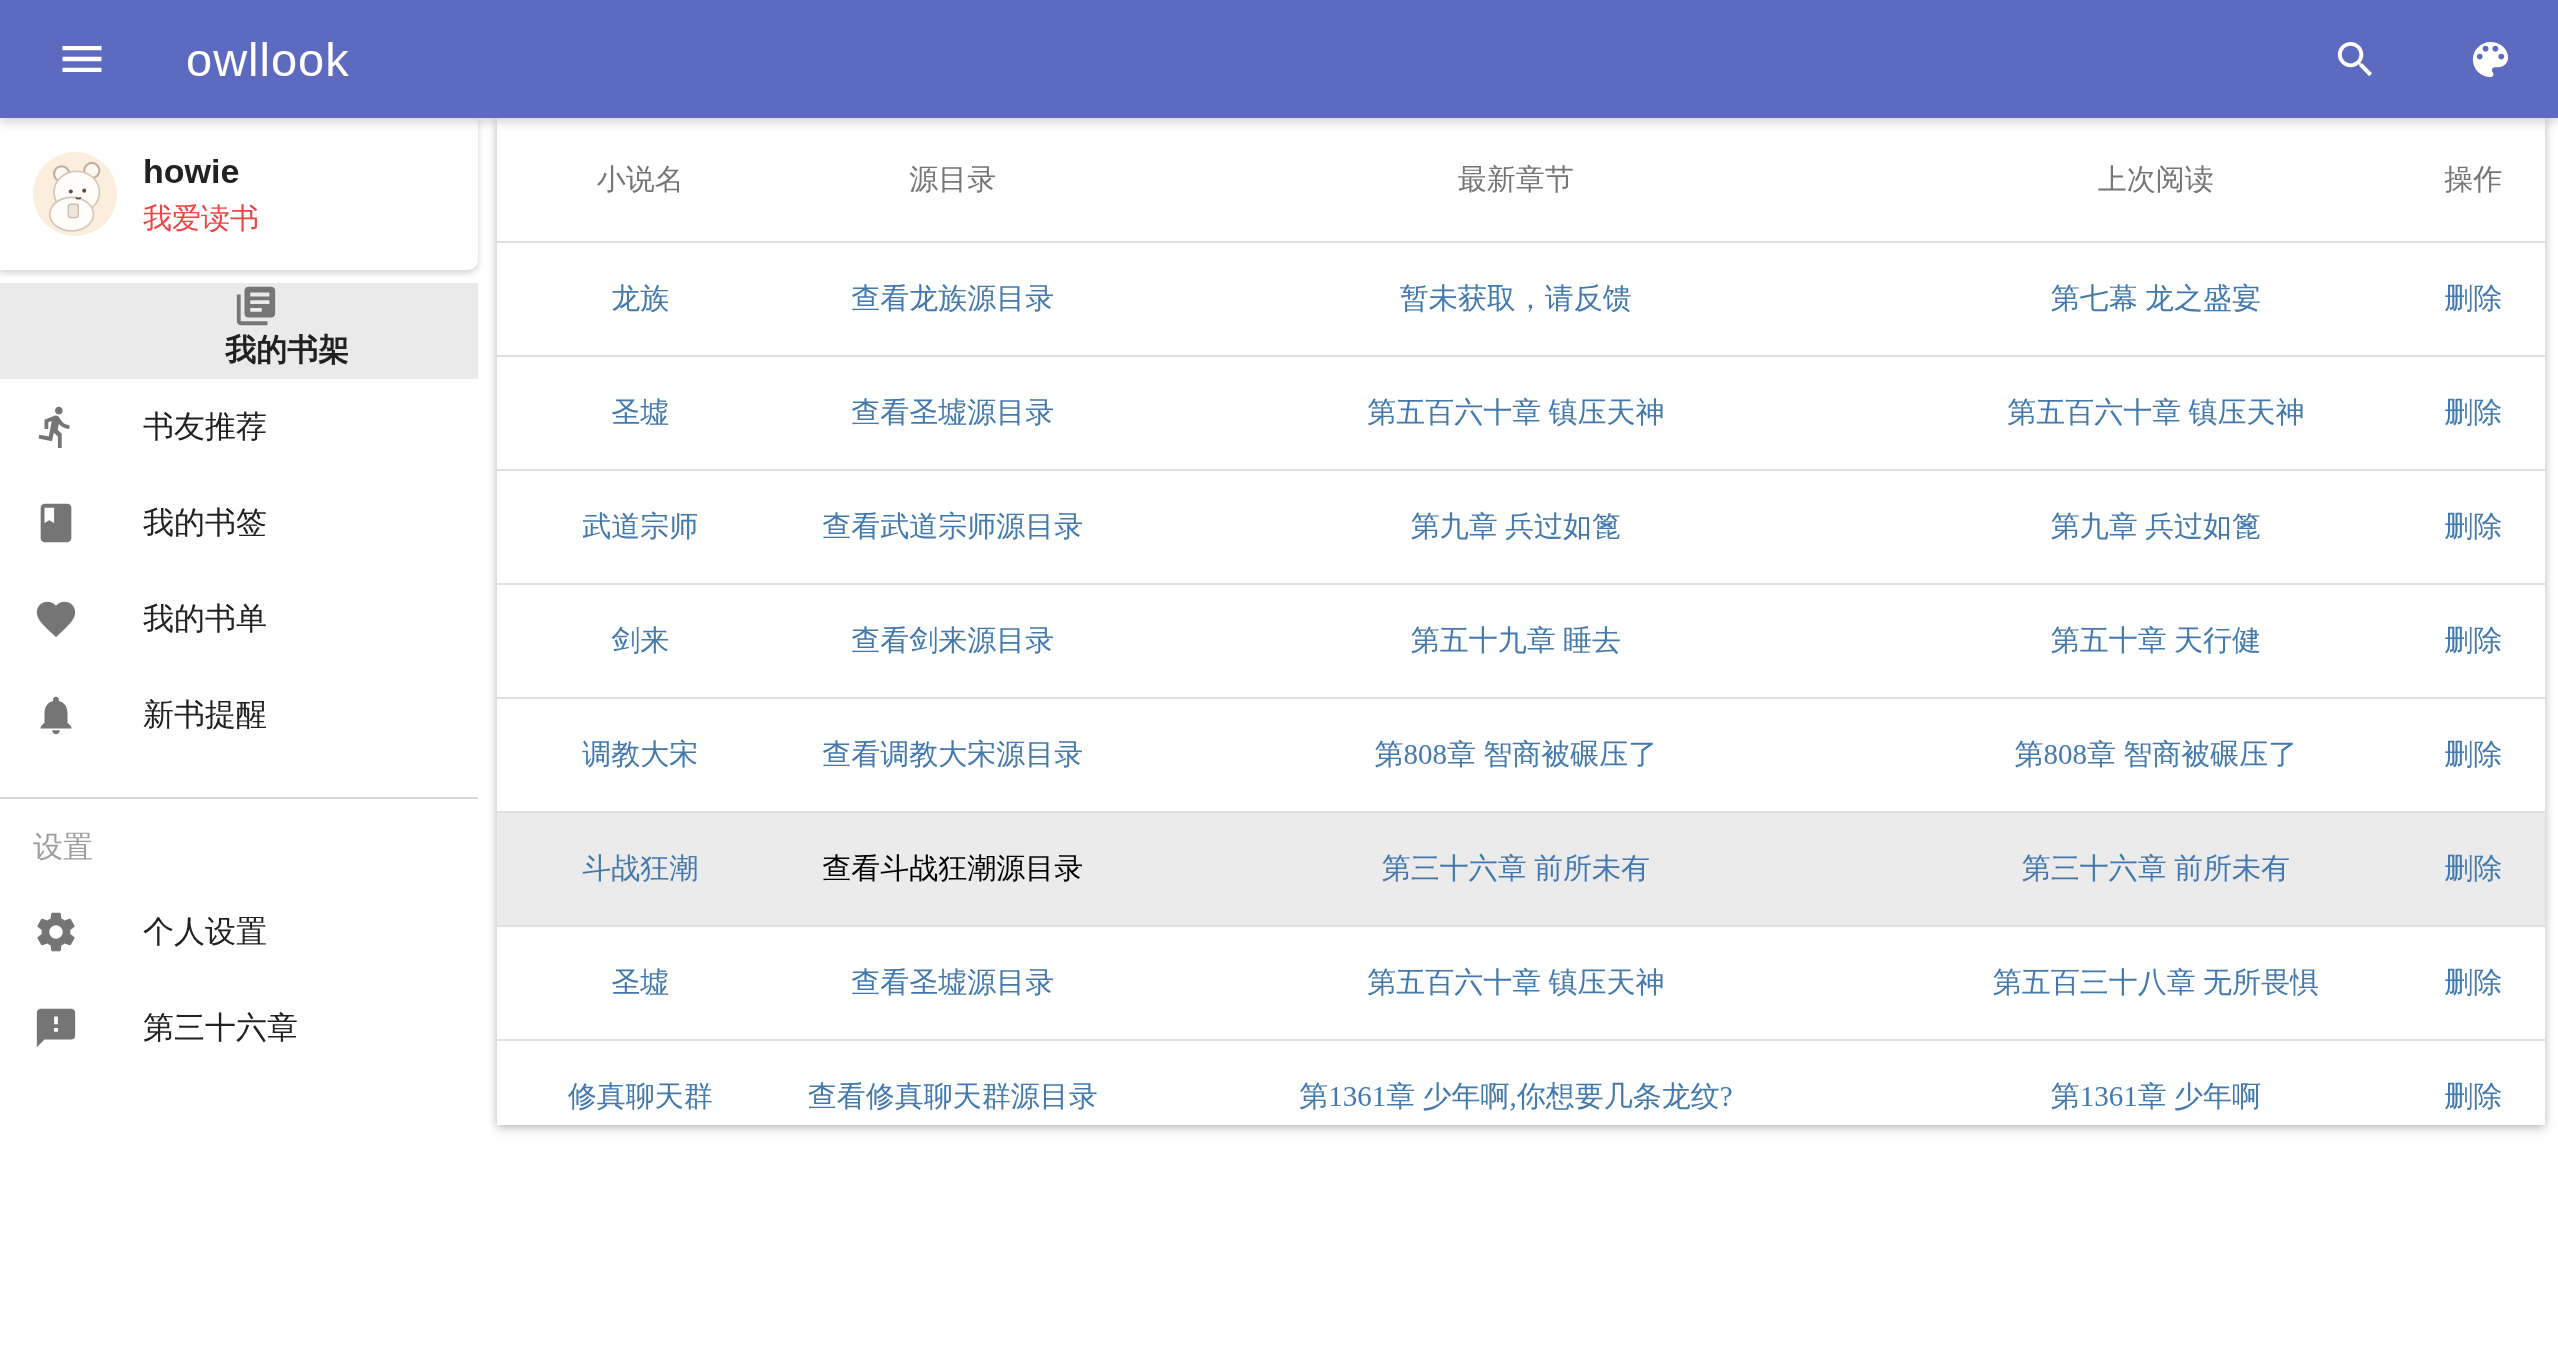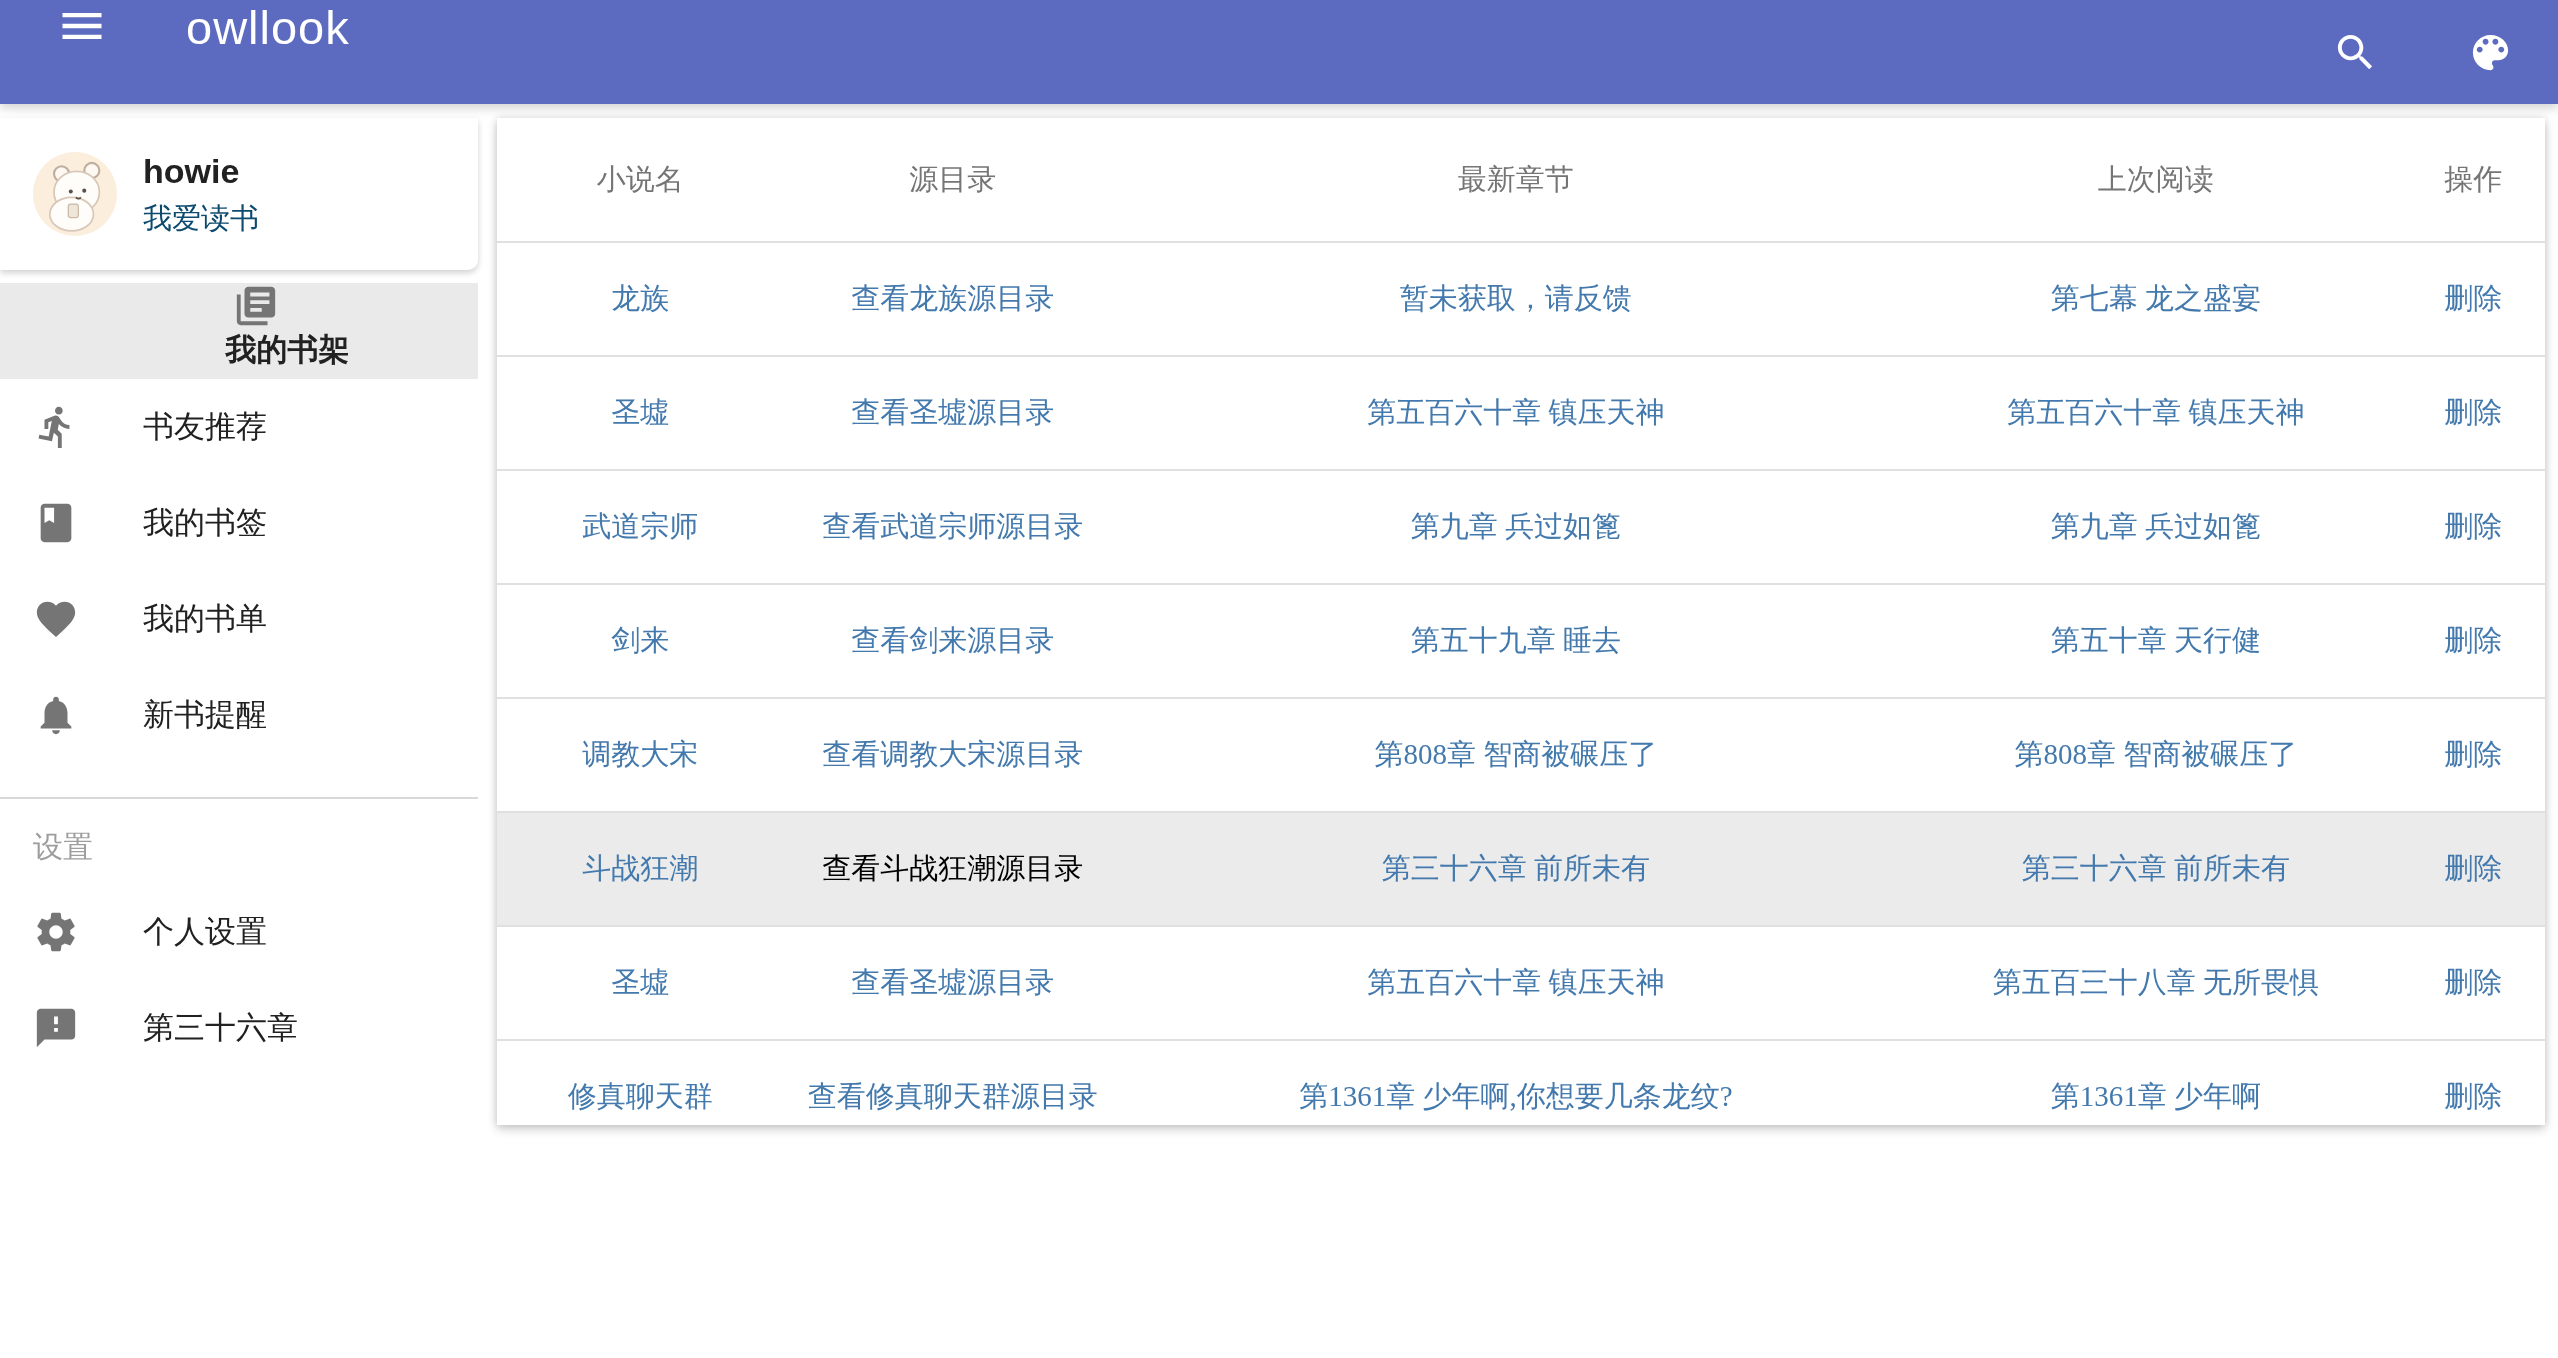--- a/index.html
+++ b/index.html
@@ -3,22 +3,22 @@
 <meta charset="utf-8">
 <style>
   html,body{margin:0;padding:0;background:#ffffff;}
   .stage{
     position:relative;width:2558px;height:1358px;overflow:hidden;background:#ffffff;
     font-family:"Liberation Sans","DejaVu Sans",sans-serif;
     -webkit-font-smoothing:antialiased;
   }
   
   .navbar{
-    position:absolute;left:0;top:0;width:2558px;height:104px;
-    background:#5c6bc0;display:flex;
+    position:absolute;left:0;top:0;width:2558px;height:118px;
+    background:#5c6bc0;display:flex;align-items:center;
     padding:0 44px 0 56px;box-sizing:border-box;
     box-shadow:0 4px 10px rgba(0,0,0,.18);z-index:30;
   }
   .nav-icon{width:52px;height:52px;color:#ffffff;flex:0 0 auto;cursor:pointer;}
   .nav-icon svg{width:100%;height:100%;display:block;fill:currentColor;}
   .brand{color:#ffffff;font-size:47px;font-weight:400;margin-left:78px;letter-spacing:1px;cursor:pointer;}
   .nav-right{margin-left:auto;display:flex;align-items:center;gap:88px;}
   .nav-right .nav-icon{width:47px;height:47px;}
   
   .sidebar{position:absolute;left:0;top:118px;width:478px;bottom:0;background:#ffffff;z-index:20;}
@@ -26,21 +26,21 @@
     height:152px;background:#ffffff;display:flex;align-items:center;
     padding:0 24px 0 33px;box-sizing:border-box;
     border-bottom-right-radius:10px;
     box-shadow:0 3px 6px rgba(0,0,0,.18);
     position:relative;z-index:2;
   }
   .avatar{width:84px;height:84px;border-radius:50%;overflow:hidden;flex:0 0 auto;background:#fbeedd;}
   .avatar svg{width:100%;height:100%;display:block;}
   .usertext{margin-left:26px;display:flex;flex-direction:column;gap:12px;}
   .username{font-size:34px;font-weight:700;color:#212121;line-height:1.1;}
-  .usermotto{font-size:29px;color:#0c4a6e;line-height:1.1;}
+  .usermotto{font-size:29px;color:#ef4444;line-height:1.1;}
   .menu{padding-top:13px;}
   .menu-item{
     height:96px;display:flex;align-items:center;padding-left:33px;cursor:pointer;
   }
   .menu-item.active{background:#eaeaea;flex-direction:column;}
   .mi-icon{width:46px;height:46px;color:#757575;flex:0 0 auto;}
   .mi-icon svg{width:100%;height:100%;display:block;fill:currentColor;}
   .mi-label{margin-left:64px;font-size:31px;color:#212121;font-weight:500;}
   .menu-item.active .mi-label{font-weight:700;}
   .side-divider{height:2px;background:#d8d8d8;margin-top:34px;}

